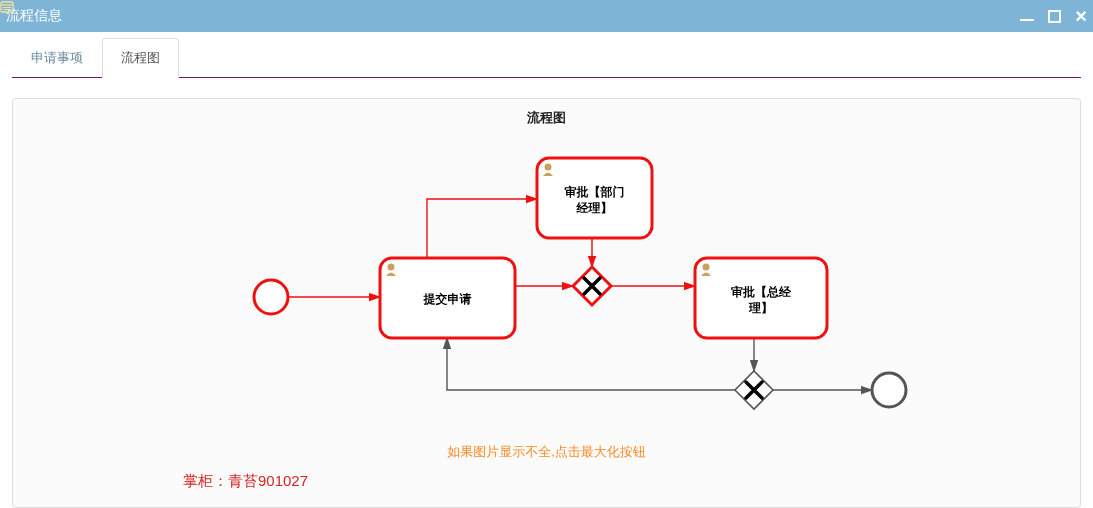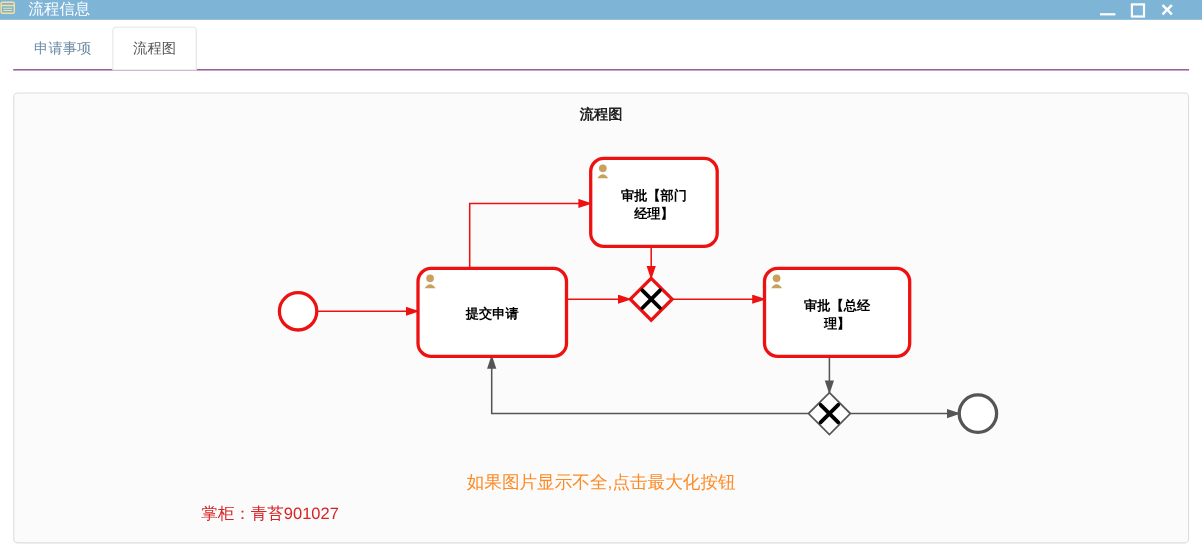--- a/index.html
+++ b/index.html
@@ -1,28 +1,28 @@
 <!DOCTYPE html>
 <html><head>
   <meta charset="utf-8">
   <style>
     * { box-sizing: border-box; margin: 0; padding: 0; }
     body { font-family: "Microsoft YaHei", "SimSun", Arial, sans-serif; font-size: 12px; background: #fff; width: 1093px; height: 508px; overflow: hidden; }
-    .titlebar { background: #7eb4d6; height: 18px; color: #fff; display: flex; align-items: center; padding: 0 20px; justify-content: space-between; }
+    .titlebar { background: #7eb4d6; height: 32px; color: #fff; display: flex; align-items: center; padding: 0 0; justify-content: space-between; }
     .titlebar-left { display: flex; align-items: center; gap: 6px; }
     .titlebar-title { font-size: 14px; }
     .titlebar-icons { display: flex; gap: 14px; align-items: center; color: #fff; font-size: 18px; padding-right: 6px;}
     .content { padding: 0 12px; background: #fff; }
     .tabs { display: flex; border-bottom: 1px solid #701a75; margin-top: 6px; }
     .tab { padding: 10px 18px; color: #6b8aa3; cursor: pointer; border: 1px solid transparent; border-bottom: none; font-size: 13px;}
     .tab.active { color: #555; border: 1px solid #ddd; border-bottom: 1px solid #fff; margin-bottom: -1px; background: #fff; border-radius: 4px 4px 0 0;}
     .panel { border: 1px solid #ddd; margin: 20px 0 10px 0; border-radius: 4px; background: #fbfbfb; position: relative; height: 410px; overflow: hidden;}
     .panel-title { text-align: center; font-weight: bold; font-size: 13px; padding: 10px 0 6px 0; color: #222; }
     .diagram-area { position: relative; width: 100%; height: 300px; }
-    .hint { text-align: center; color: #fd8a23; font-size: 16px; margin-top: 10px;}
+    .hint { text-align: center; color: #fd8a23; font-size: 13px; margin-top: 10px;}
     .watermark { color: #d62424; font-size: 15px; position: absolute; left: 170px; bottom: 16px; margin-top: 48px;}
     svg { position: absolute; top: 0; left: 0; }
     .node-label { font-family: "SimSun","Microsoft YaHei"; font-size: 12px; font-weight: bold; fill: #000; }
     .hint-link {cursor: pointer;}
   </style>
 </head>
 <body>
 
 <div class="titlebar">
   <div class="titlebar-left">

